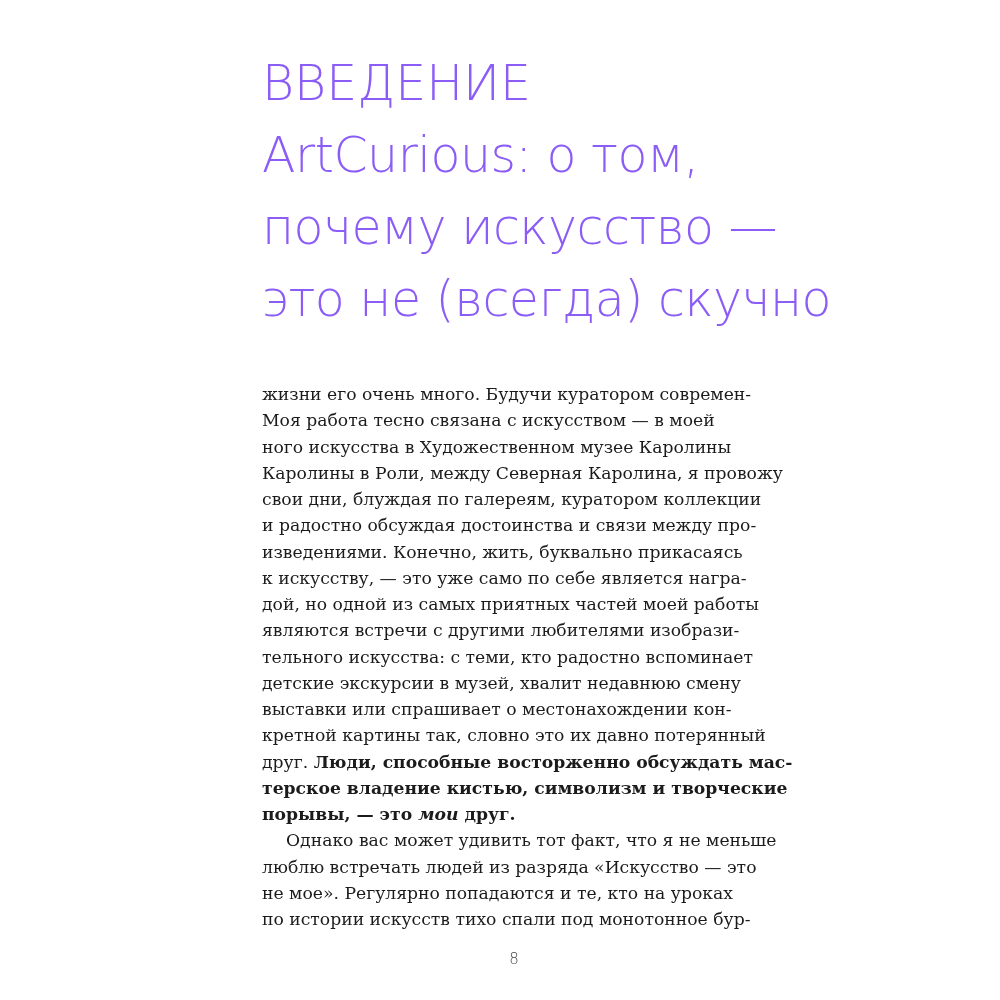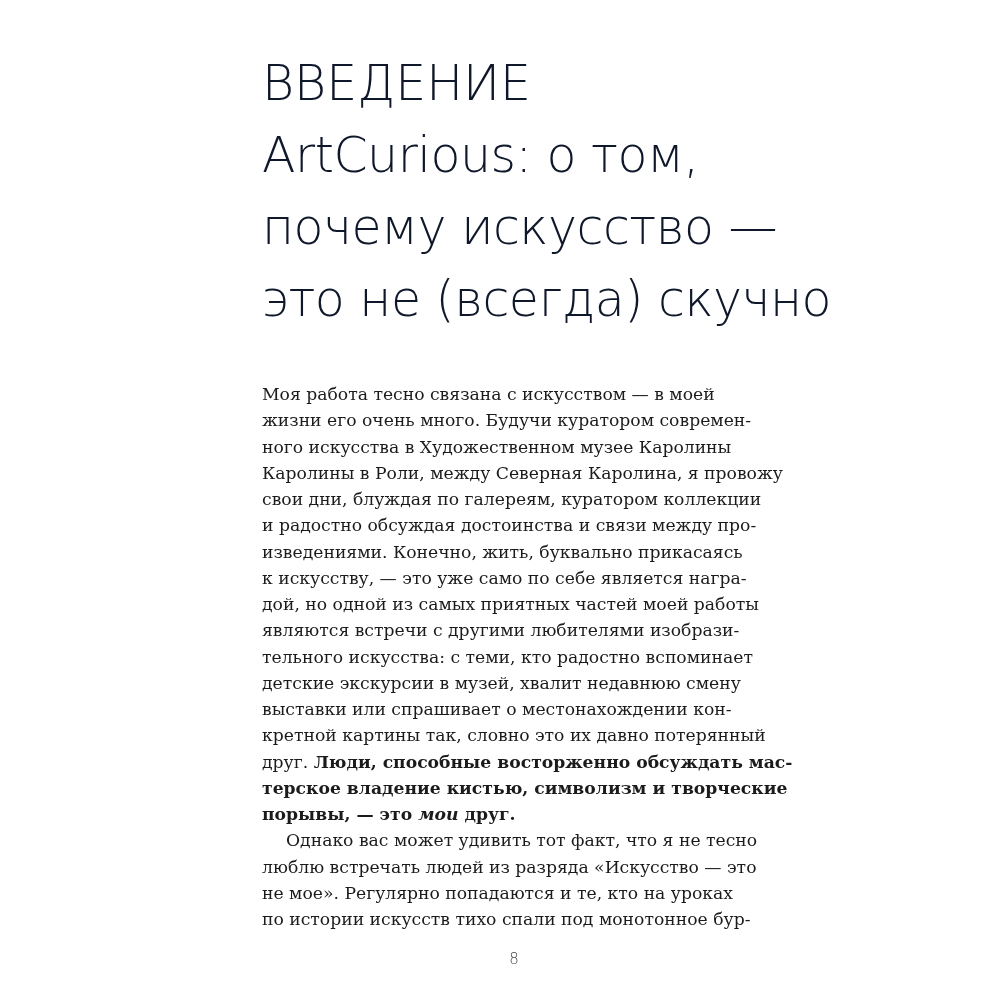--- a/index.html
+++ b/index.html
@@ -1,21 +1,21 @@
 <!DOCTYPE html>
 <html><head>
 <meta charset="utf-8">
 <style>
   html, body { margin: 0; padding: 0; background: #ffffff; }
   body { width: 1000px; height: 1000px; position: relative; overflow: hidden; }
   .page { position: absolute; left: 0; top: 0; width: 1000px; height: 1000px; background: #fff; }
   .title {
     position: absolute; left: 262px; top: 48px; width: 560px;
     font-family: "DejaVu Sans", sans-serif; font-weight: 200;
-    color: #0f172a; font-size: 49px; line-height: 72px; letter-spacing: -0.5px;
+    color: #8b5cf6; font-size: 49px; line-height: 72px; letter-spacing: -0.5px;
   }
   .title-line { display: block; white-space: nowrap; }
   .title-line.heading { letter-spacing: 0px; }
   .body-text {
     position: absolute; left: 262px; top: 381px; width: 520px;
     font-family: "DejaVu Serif", serif; font-size: 17.2px; line-height: 26.25px;
     color: #1b1b1b;
   }
   .line { display: block; white-space: nowrap; }
   .line.indent { padding-left: 24px; }
@@ -34,40 +34,40 @@
 
   <div class="title">
     <span class="title-line heading">ВВЕДЕНИЕ</span>
     <span class="title-line">ArtCurious: о том,</span>
     <span class="title-line">почему искусство —</span>
     <span class="title-line">это не (всегда) скучно</span>
   </div>
 
   <div class="body-text">
     <div>
+      <span class="line">жизни его очень много. Будучи куратором современ-</span>
       <span class="line">Моя работа тесно связана с искусством — в моей</span>
-      <span class="line">жизни его очень много. Будучи куратором современ-</span>
       <span class="line">ного искусства в Художественном музее Каролины</span>
       <span class="line">Каролины в Роли, между Северная Каролина, я провожу</span>
       <span class="line">свои дни, блуждая по галереям, куратором коллекции</span>
       <span class="line">и радостно обсуждая достоинства и связи между про-</span>
       <span class="line">изведениями. Конечно, жить, буквально прикасаясь</span>
       <span class="line">к искусству, — это уже само по себе является награ-</span>
       <span class="line">дой, но одной из самых приятных частей моей работы</span>
       <span class="line">являются встречи с другими любителями изобрази-</span>
       <span class="line">тельного искусства: с теми, кто радостно вспоминает</span>
       <span class="line">детские экскурсии в музей, хвалит недавнюю смену</span>
       <span class="line">выставки или спрашивает о местонахождении кон-</span>
       <span class="line">кретной картины так, словно это их давно потерянный</span>
       <span class="line"><span>друг. </span><span class="bold">Люди, способные восторженно обсуждать мас-</span></span>
       <span class="line bold">терское владение кистью, символизм и творческие</span>
       <span class="line bold"><span>порывы, — это </span><span class="bi">мои</span><span> друг.</span></span>
     </div>
     <div>
-      <span class="line indent">Однако вас может удивить тот факт, что я не тесно</span>
+      <span class="line indent">Однако вас может удивить тот факт, что я не меньше</span>
       <span class="line">люблю встречать людей из разряда «Искусство — это</span>
       <span class="line">не мое». Регулярно попадаются и те, кто на уроках</span>
       <span class="line">по истории искусств тихо спали под монотонное бур-</span>
     </div>
   </div>
 
   <div class="page-number">8</div>
 </div>
 
 </body></html>

